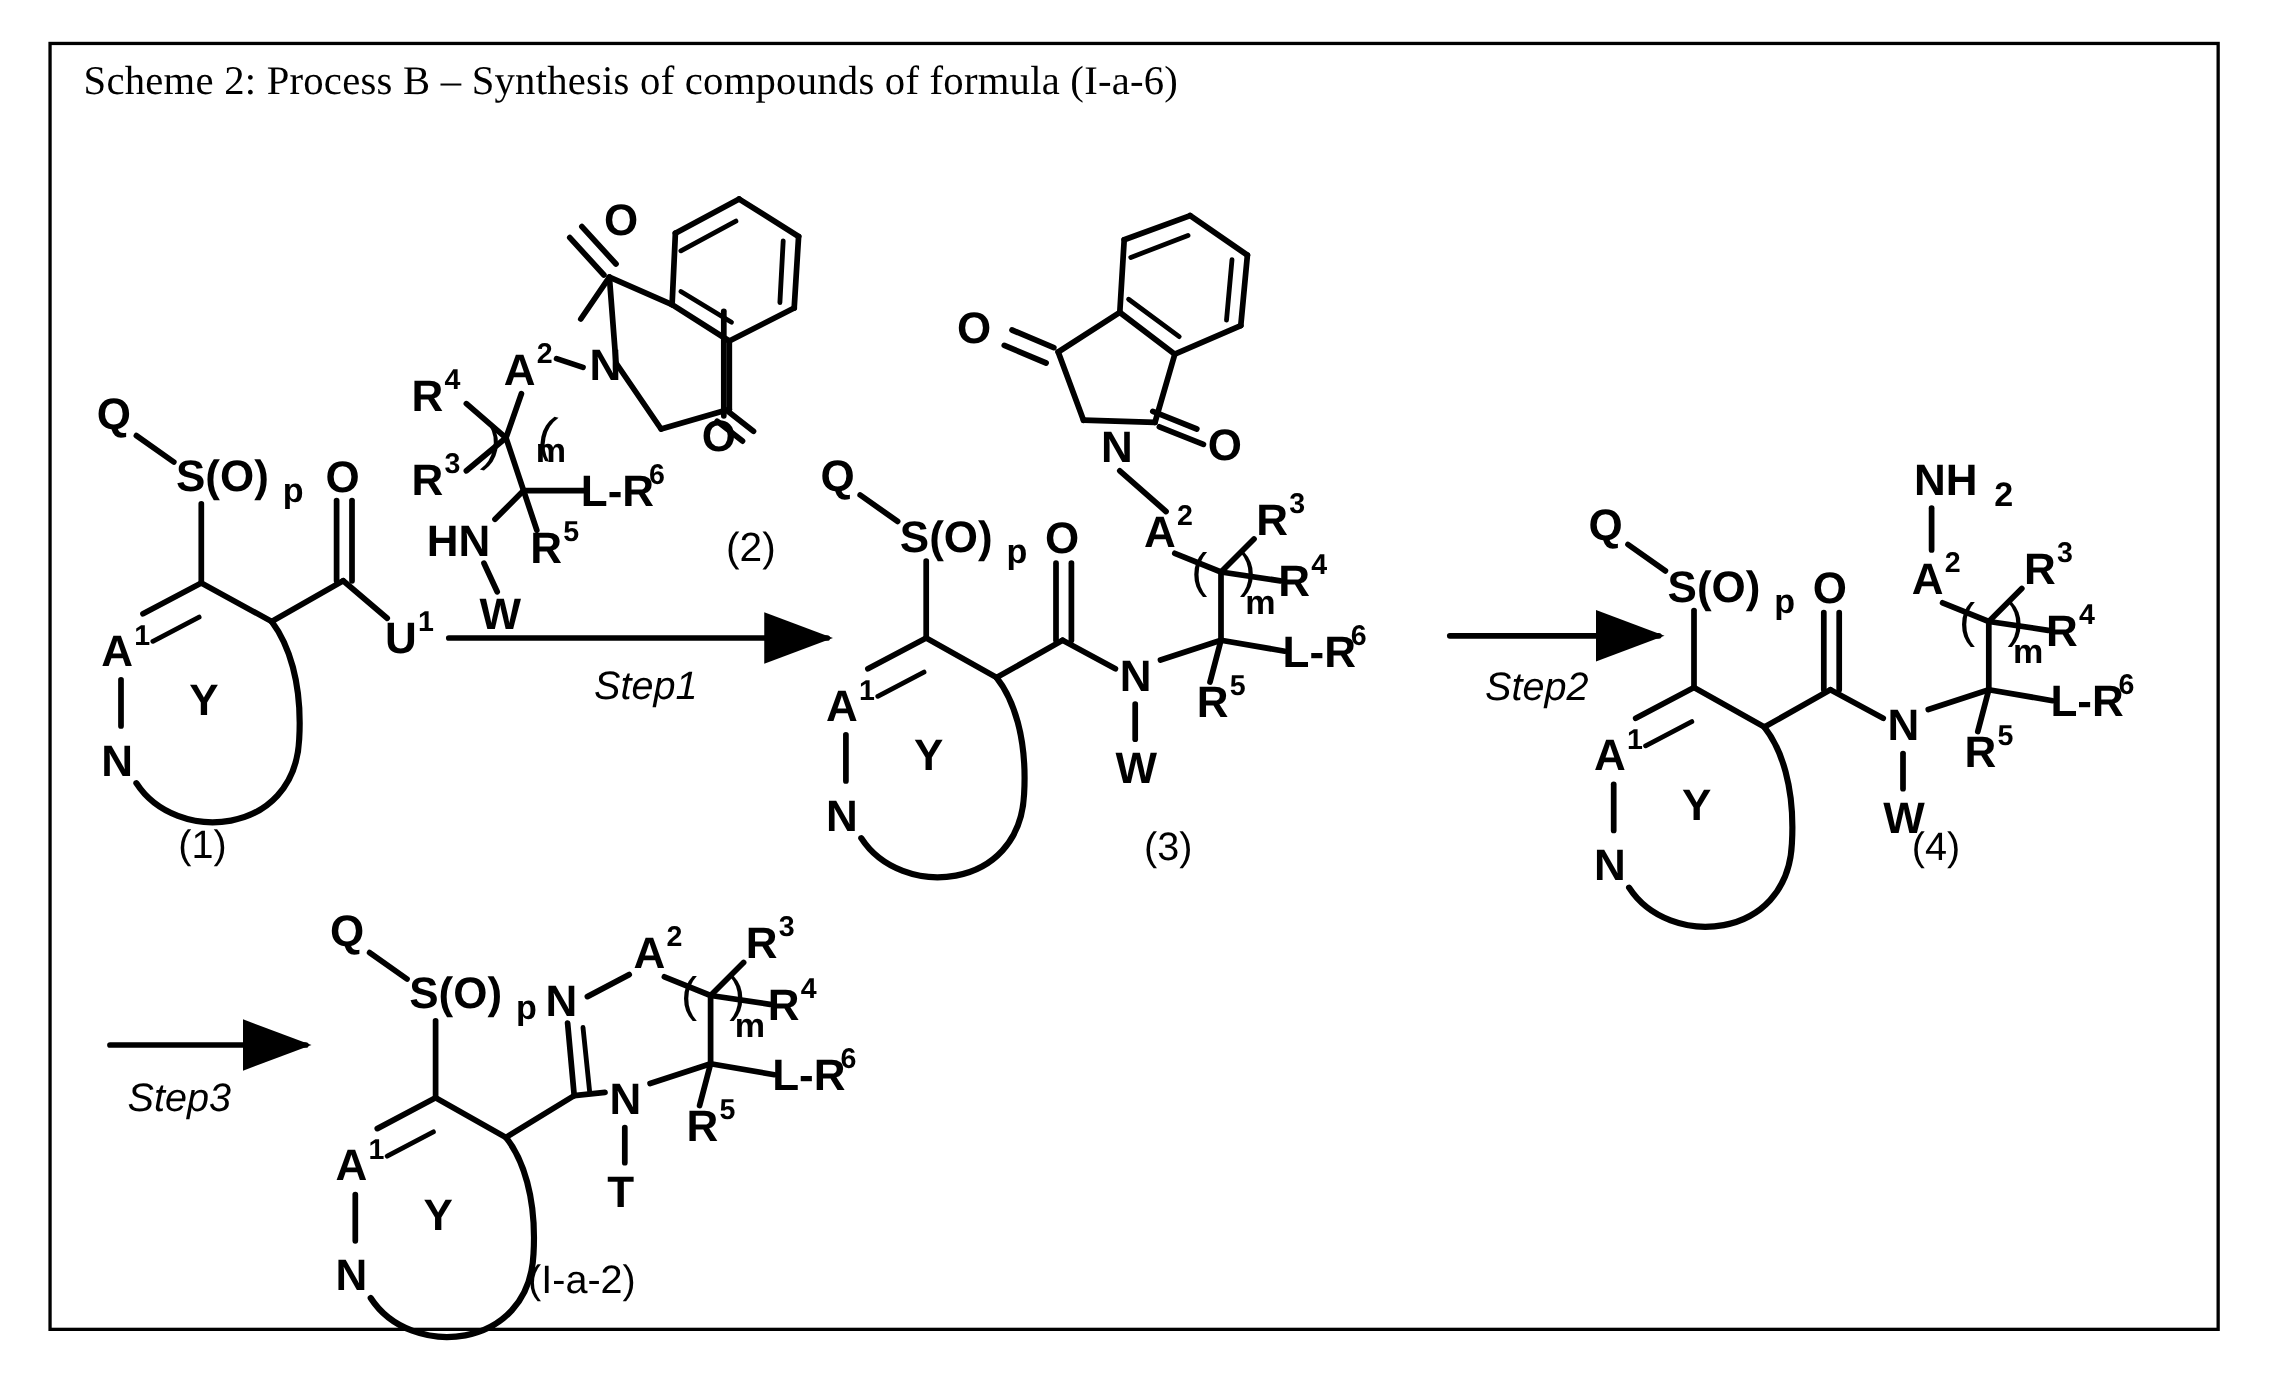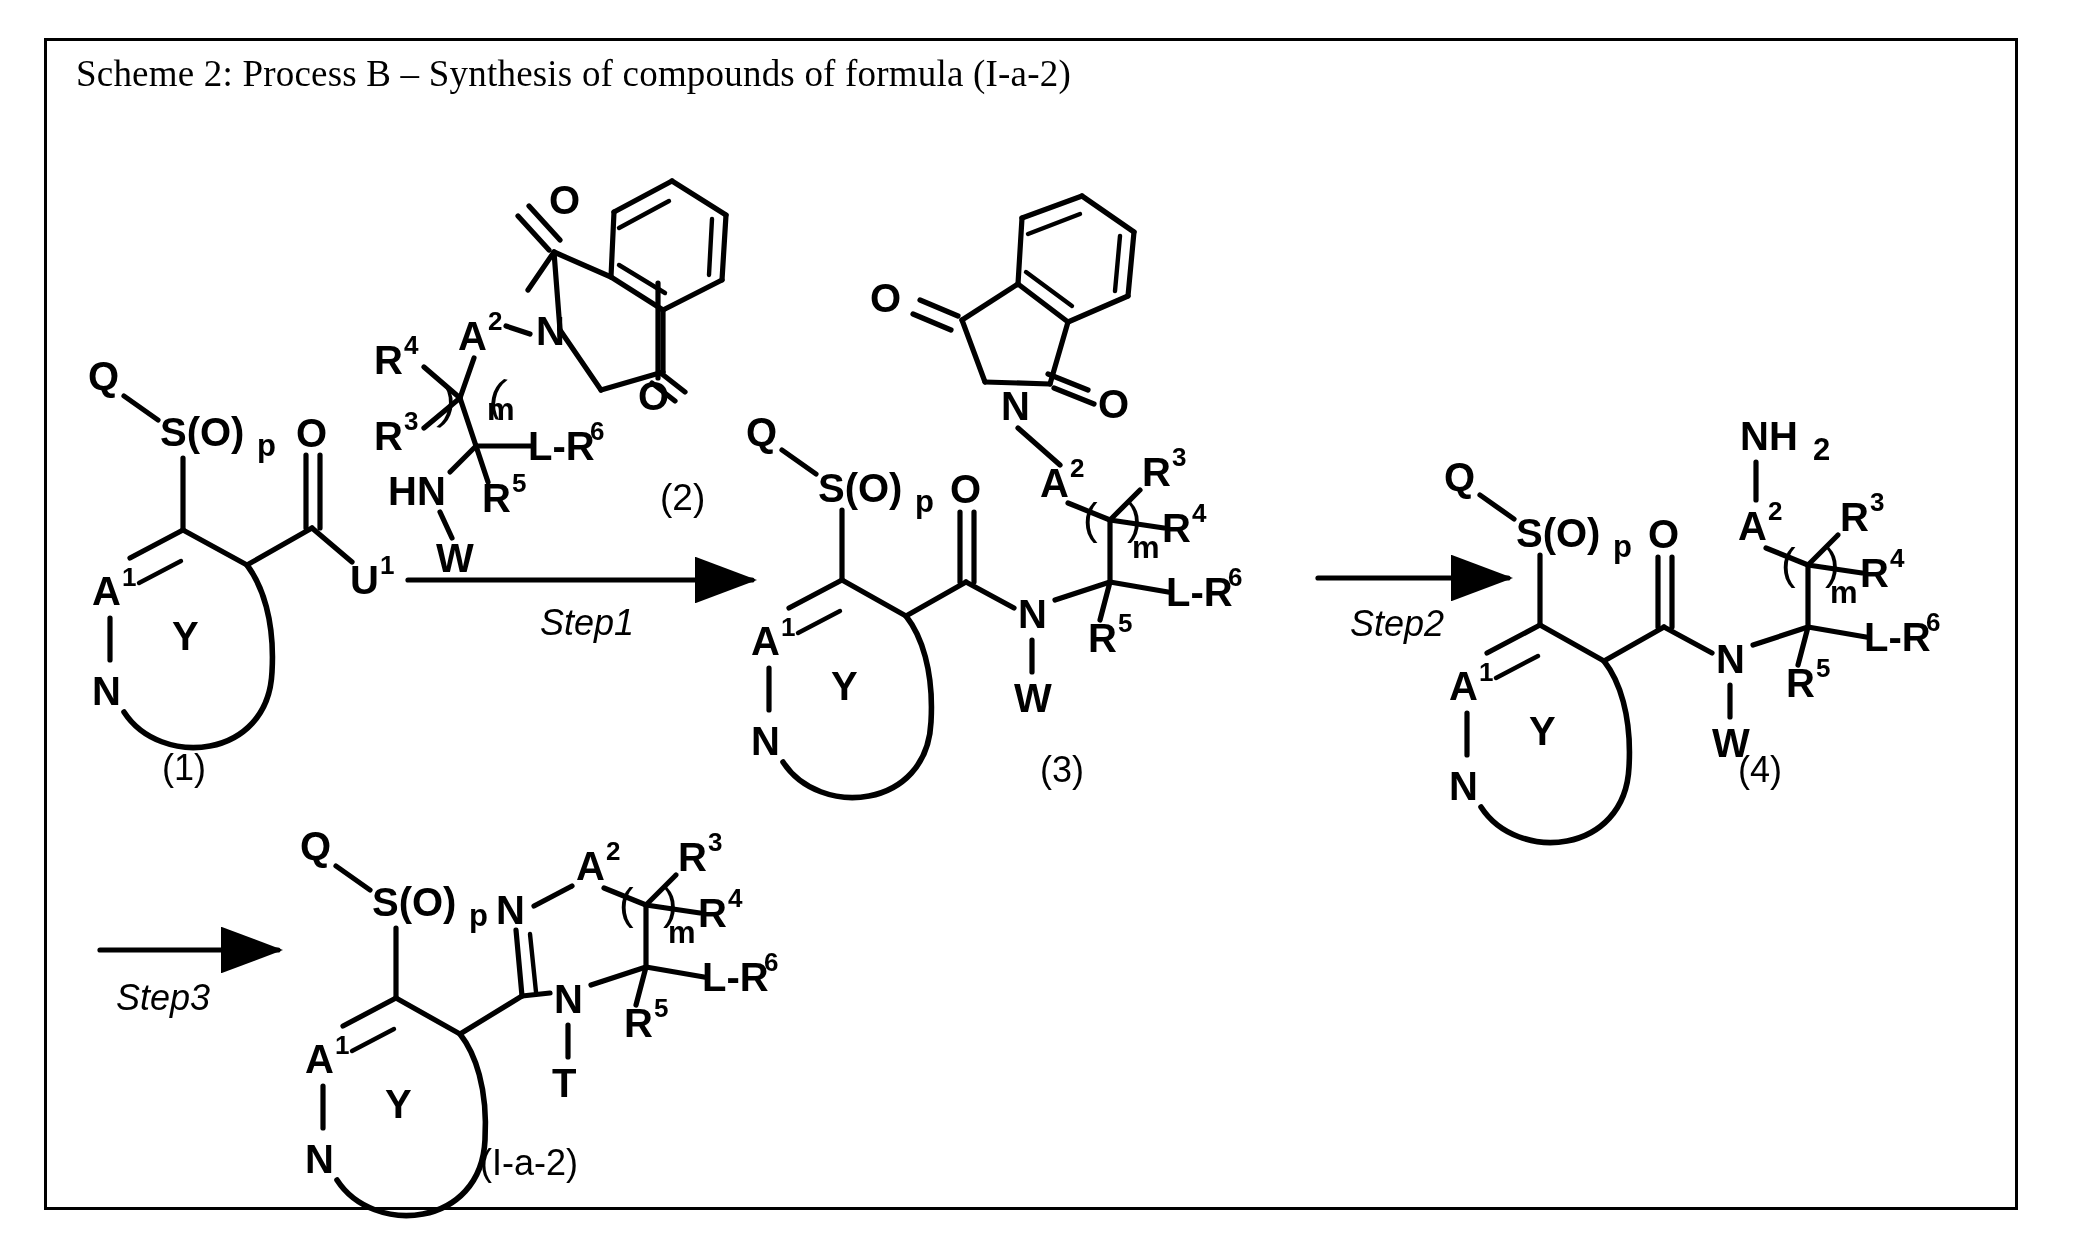--- a/index.html
+++ b/index.html
@@ -17,21 +17,21 @@
   .paren{font-family:"Liberation Sans",sans-serif;font-size:44px;fill:#000;}
   .msub{font-family:"Liberation Sans",sans-serif;font-weight:bold;font-size:31px;fill:#000;}
   .steplbl{font-family:"Liberation Sans",sans-serif;font-style:italic;font-size:36px;fill:#000;}
   .cmpdlbl{font-family:"Liberation Sans",sans-serif;font-size:36px;fill:#000;}
   .reaglbl{font-family:"Liberation Sans",sans-serif;font-size:37px;fill:#000;}
 </style>
 </head>
 <body>
 
 <div id="frame"></div>
-<div id="title">Scheme 2: Process B – Synthesis of compounds of formula (I-a-2)</div>
+<div id="title">Scheme 2: Process B – Synthesis of compounds of formula (I-a-6)</div>
 
 <div class="svgwrap">
 <svg width="2077" height="1257" viewBox="0 0 2077 1257" xmlns="http://www.w3.org/2000/svg">
   <defs>
     <marker id="arrowhead" markerWidth="12" markerHeight="9" refX="11" refY="4.5" orient="auto">
       <polygon points="0,0 12,4.5 0,9" fill="#000"></polygon>
     </marker>
   </defs>
 
   <g>

